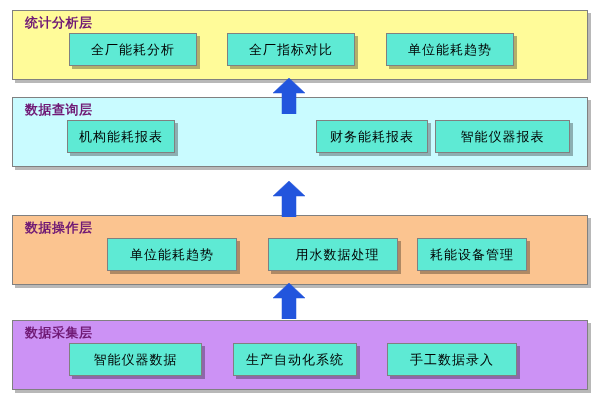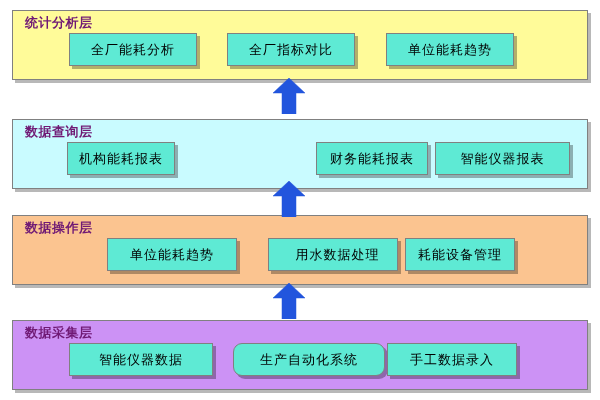--- a/index.html
+++ b/index.html
@@ -26,21 +26,21 @@
     position: absolute;
     left: 12px;
     width: 576px;
     height: 70px;
     box-sizing: border-box;
     border: 1px solid #808080;
     box-shadow: 3px 3px 0 rgba(0,0,0,0.28);
   }
 
   .layer-1 { top: 10px;  background: #FFFB99; }
-  .layer-2 { top: 119px; background: #C9FBFF; padding-left: 32px; }
+  .layer-2 { top: 97px; background: #C9FBFF; padding-left: 32px; }
   .layer-3 { top: 215px; background: #FBC490; }
   .layer-4 { top: 320px; background: #CC92F5; }
 
   
   .layer-title {
     position: absolute;
     left: 12px;
     top: 3px;
     font-size: 13px;
     font-weight: bold;
@@ -128,33 +128,33 @@
     <div class="layer-title">数据操作层</div>
 
     <div class="node" style="left:94px; width:130px;">
       <span class="node-label">单位能耗趋势</span>
     </div>
 
     <div class="node" style="left:255px; width:130px;padding-left:9px;">
       <span class="node-label">用水数据处理</span>
     </div>
 
-    <div class="node" style="left:392px; width:110px;">
+    <div class="node" style="left:404px; width:110px;">
       <span class="node-label">耗能设备管理</span>
     </div>
   </div>
 
   <div class="layer layer-4">
     <div class="layer-title">数据采集层</div>
 
-    <div class="node" style="left:56px; width:144px;">
+    <div class="node" style="left:56px; width:133px;">
       <span class="node-label">智能仪器数据</span>
     </div>
 
-    <div class="node" style="left:220px; width:152px;border-radius:9px;">
+    <div class="node" style="left:220px; width:124px;">
       <span class="node-label">生产自动化系统</span>
     </div>
 
     <div class="node" style="left:374px; width:130px;">
       <span class="node-label">手工数据录入</span>
     </div>
   </div>
 
   <div class="arrow arrow-1">
     <svg viewBox="0 0 34 36" xmlns="http://www.w3.org/2000/svg">

